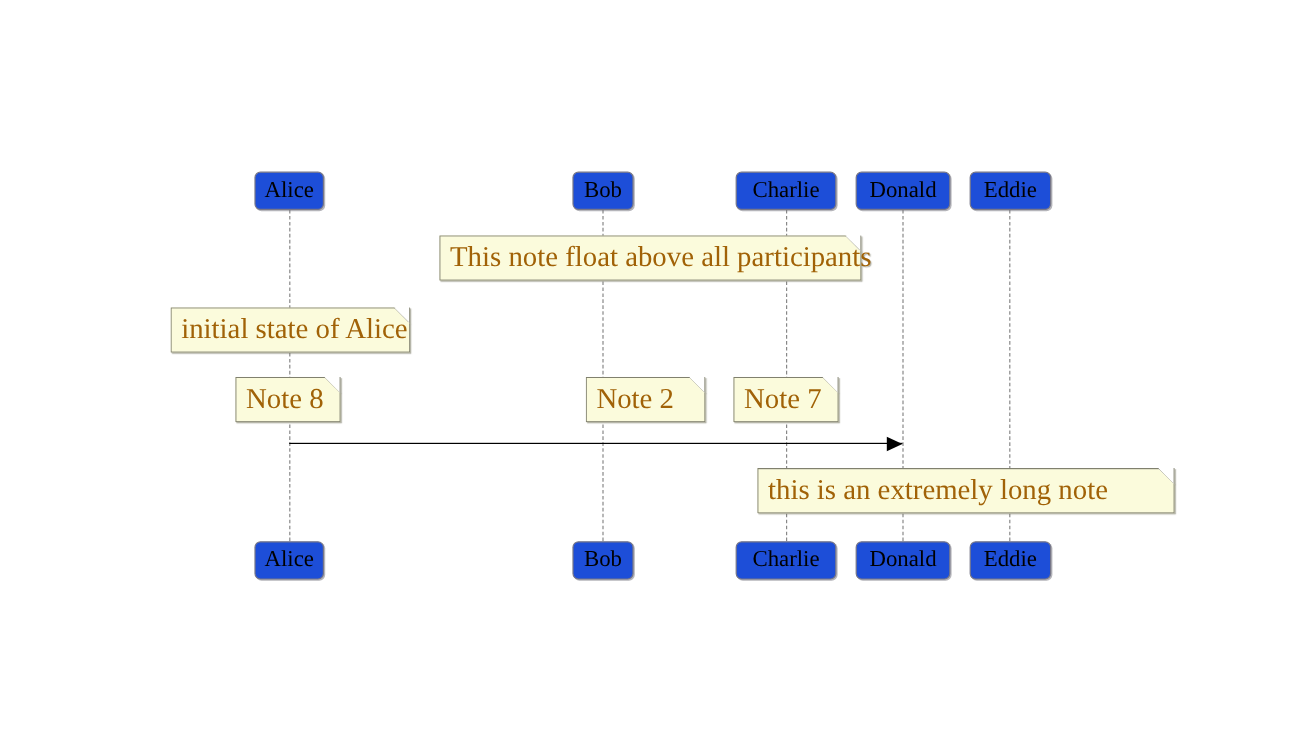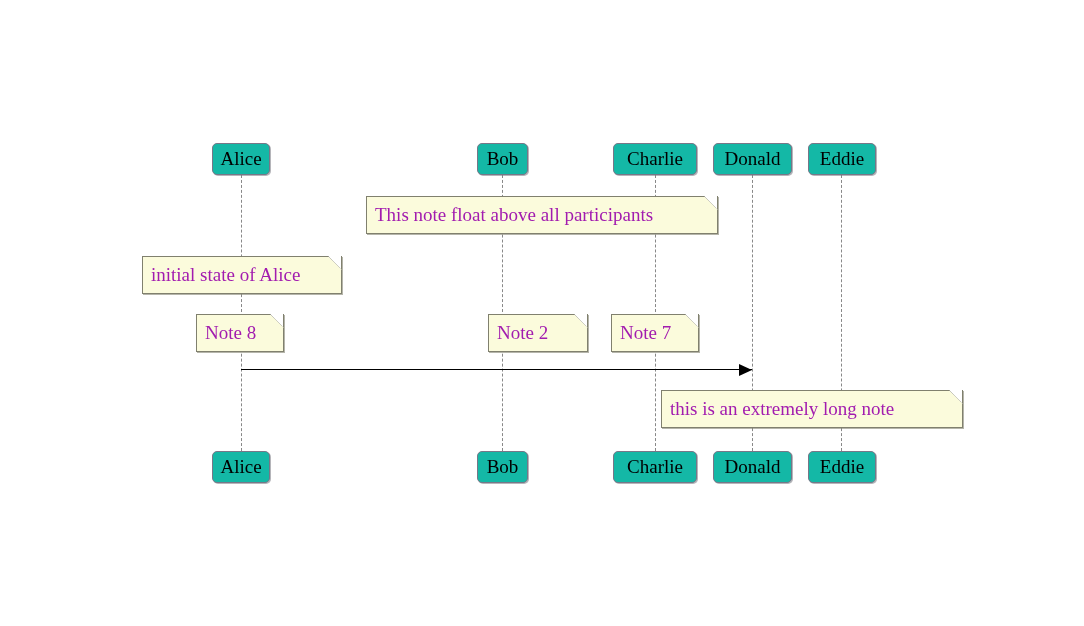--- a/index.html
+++ b/index.html
@@ -28,21 +28,21 @@
     position: absolute;
     width: 0;
     border-left: 1px dashed #888888;
     z-index: 1;
   }
 
   
   .participant {
     position: absolute;
     box-sizing: border-box;
-    background: #14b8a6;
+    background: #1d4ed8;
     border: 1px solid #777788;
     border-radius: 5px;
     height: 32px;
     line-height: 30px;
     text-align: center;
     font-size: 19px;
     color: #000000;
     z-index: 4;
     white-space: nowrap;
     box-shadow: 1px 1px 0 rgba(120,120,130,0.55);
@@ -97,22 +97,22 @@
     height: 14px;
     background: #80806e;
   }
   .note-label {
     position: absolute;
     left: 9px;
     top: 0;
     height: 100%;
     display: flex;
     align-items: center;
-    font-size: 19px;
-    color: #a21caf;
+    font-size: 24px;
+    color: #a16207;
     white-space: nowrap;
     z-index: 3;
   }
 
   
   .message {
     position: absolute;
     height: 0;
     border-top: 1.6px solid #000000;
     z-index: 6;
@@ -165,20 +165,20 @@
     <div class="note" style="left: 488px; top: 314px; width: 100px;">
       <div class="note-shape"></div>
       <div class="note-fold"></div>
       <div class="note-label">Note 2</div>
     </div>
     <div class="note" style="left: 611px; top: 314px; width: 88px;">
       <div class="note-shape"></div>
       <div class="note-fold"></div>
       <div class="note-label">Note 7</div>
     </div>
-    <div class="note" style="left: 661px; top: 390px; width: 302px; text-align: right;">
+    <div class="note" style="left: 631px; top: 390px; width: 348px; text-align: right;">
       <div class="note-shape"></div>
       <div class="note-fold"></div>
       <div class="note-label">this is an extremely long note</div>
     </div>
     <div class="message" style="left: 241px; top: 369px; width: 511px;"></div>
     <div class="arrowhead" style="left: 739px; top: 364px;"></div>
   </div>
 
 </body></html>

